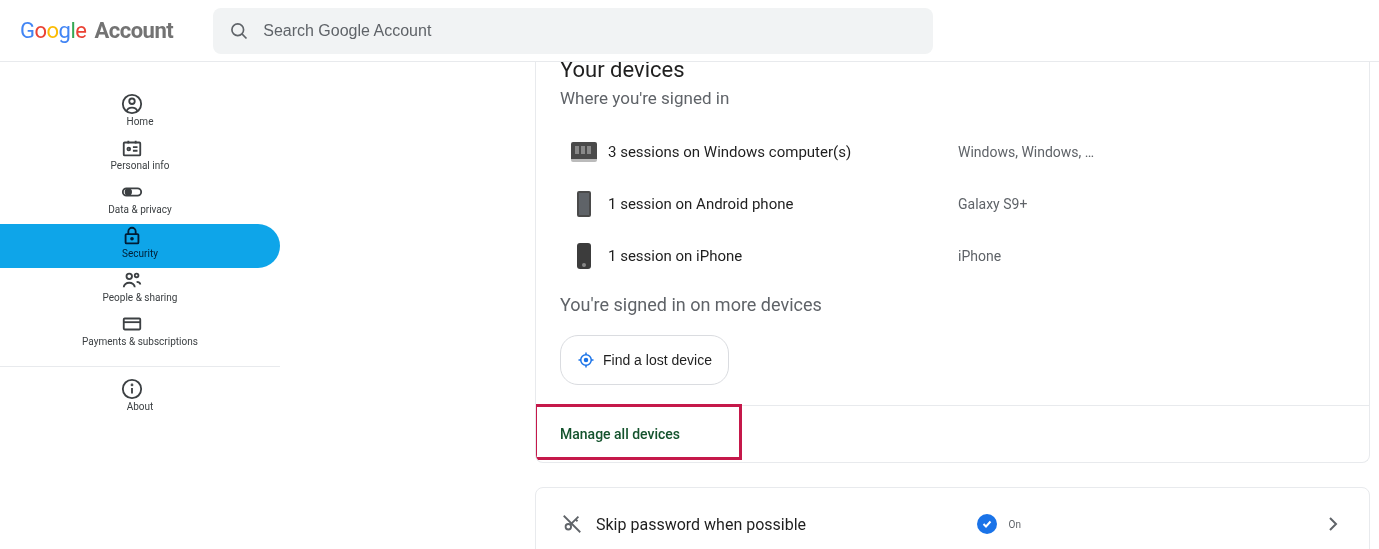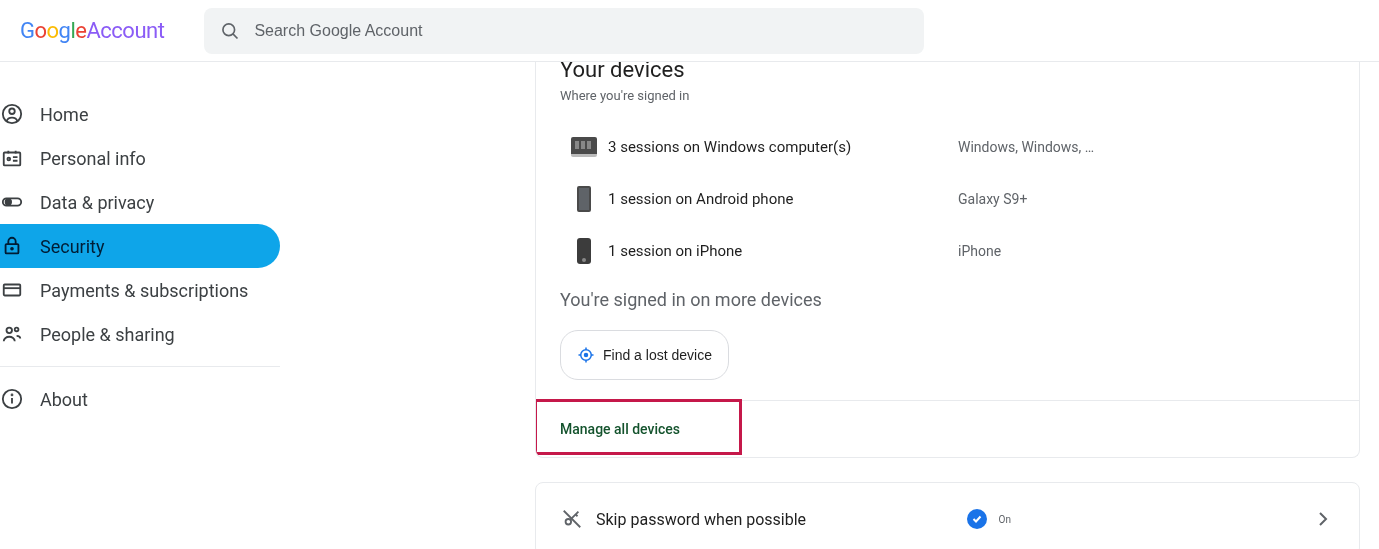--- a/index.html
+++ b/index.html
@@ -6,40 +6,40 @@
     body { font-family: 'Google Sans', Roboto, Arial, sans-serif; color: #202124; background: #fff; width: 1379px; height: 549px; overflow: hidden; }
     
     .header { display: flex; align-items: center; height: 62px; padding: 0 20px; border-bottom: 1px solid #e8eaed; }
     .logo { display: flex; align-items: center; font-size: 22px; letter-spacing: -0.5px; }
     .logo-g1 { color: #4285F4; }
     .logo-o1 { color: #EA4335; }
     .logo-o2 { color: #FBBC05; }
     .logo-g2 { color: #4285F4; }
     .logo-l { color: #34A853; }
     .logo-e { color: #EA4335; }
-    .logo-account { color: #8b5cf6; font-weight: 400; margin-left: 0; }
+    .logo-account { color: #737373; font-weight: 700; margin-left: 8px; }
     .searchbar { display: flex; align-items: center; background: #f1f3f4; border-radius: 8px; height: 46px; width: 720px; margin-left: 40px; padding: 0 16px; }
     .search-icon { color: #5f6368; margin-right: 14px; display: flex; }
     .search-input { border: none; background: transparent; font-size: 16px; color: #0f172a; outline: none; width: 100%; }
     .search-input::placeholder { color: #5f6368; }
     
     .body-wrap { display: flex; height: calc(100% - 62px); }
     .sidebar { width: 280px; padding-top: 30px; flex-shrink: 0; }
-    .nav-item { display: flex; align-items: center; height: 44px; font-size: 18px; color: #3c4043; cursor: pointer; border-radius: 0 22px 22px 0; margin-right: 0; }
+    .nav-item { display: flex; align-items: center; height: 44px; font-size: 10px; color: #3c4043; cursor: pointer; border-radius: 0 22px 22px 0; margin-right: 0; flex-direction: column; }
     .nav-item.active { background: #0ea5e9; color: #001d35; }
     .nav-item .nav-icon { width: 24px; height: 24px; margin-right: 16px; display: flex; align-items: center; justify-content: center; color: #3c4043; }
     .nav-item.active .nav-icon { color: #001d35; }
     .nav-divider { height: 1px; background: #e8eaed; margin: 10px 0 10px 0; width: 280px; }
     
-    .main { flex: 1; padding-left: 255px; padding-right: 19px; padding-top: 0; overflow: hidden; }
+    .main { flex: 1; padding-left: 255px; padding-right: 9px; padding-top: 0; overflow: hidden; }
     .card { border: 1px solid #e8eaed; border-radius: 8px; background: #fff; overflow: hidden; margin-bottom: 24px; }
     .card-top { border-top: none; border-radius: 0 0 8px 8px; }
     .card-inner { padding: 0 24px 20px 24px; }
     .section-title { font-size: 22px; color: #1f1f1f; font-weight: 400; margin-bottom: 6px; margin-top: -5px; }
-    .section-sub { font-size: 13px; color: #5f6368; margin-bottom: 18px; }
+    .section-sub { font-size: 17px; color: #5f6368; margin-bottom: 18px; }
     
     .device-row { display: flex; align-items: center; height: 52px; cursor: pointer; }
     .device-icon-col { width: 48px; display: flex; justify-content: center; }
     .device-name { font-size: 15px; color: #1f1f1f; flex: 0 0 350px; }
     .device-detail { font-size: 14px; color: #5f6368; }
     
     .signed-more { font-size: 18px; color: #5f6368; margin: 12px 0 20px 0; }
     
     .find-btn { display: inline-flex; align-items: center; height: 50px; border: 1px solid #dadce0; border-radius: 18px; background: #fff; padding: 0 16px; font-size: 14px; color: #1f1f1f; cursor: pointer; gap: 8px; }
     .find-icon { color: #1a73e8; display: flex; }
@@ -124,36 +124,36 @@
             <rect x="5" y="10" width="14" height="10" rx="1"></rect>
             <path d="M8 10V7a4 4 0 0 1 8 0v3"></path>
             <circle cx="12" cy="15" r="1" fill="currentColor"></circle>
           </svg>
         </span>
       <span>Security</span>
     </div>
     <div class="nav-item">
       <span class="nav-icon">
           <svg width="22" height="22" viewBox="0 0 24 24" fill="none" stroke="currentColor" stroke-width="2">
-            <rect x="3" y="6" width="18" height="12" rx="1"></rect>
-            <line x1="3" y1="10" x2="21" y2="10"></line>
-          </svg>
-        </span>
-      <span>Payments &amp; subscriptions</span>
-    </div>
-    <div class="nav-item">
-      <span class="nav-icon">
-          <svg width="22" height="22" viewBox="0 0 24 24" fill="none" stroke="currentColor" stroke-width="2">
             <circle cx="9" cy="8" r="3"></circle>
             <path d="M3 20c0-3 3-5 6-5s6 2 6 5"></path>
             <circle cx="17" cy="7" r="2"></circle>
             <path d="M21 17c0-2-2-3-4-3"></path>
           </svg>
         </span>
       <span>People &amp; sharing</span>
+    </div>
+    <div class="nav-item">
+      <span class="nav-icon">
+          <svg width="22" height="22" viewBox="0 0 24 24" fill="none" stroke="currentColor" stroke-width="2">
+            <rect x="3" y="6" width="18" height="12" rx="1"></rect>
+            <line x1="3" y1="10" x2="21" y2="10"></line>
+          </svg>
+        </span>
+      <span>Payments &amp; subscriptions</span>
     </div>
     <div class="nav-divider"></div>
     <div class="nav-item">
       <span class="nav-icon">
           <svg width="22" height="22" viewBox="0 0 24 24" fill="none" stroke="currentColor" stroke-width="2">
             <circle cx="12" cy="12" r="10"></circle>
             <line x1="12" y1="11" x2="12" y2="17"></line>
             <circle cx="12" cy="7.5" r="0.5" fill="currentColor"></circle>
           </svg>
         </span>

